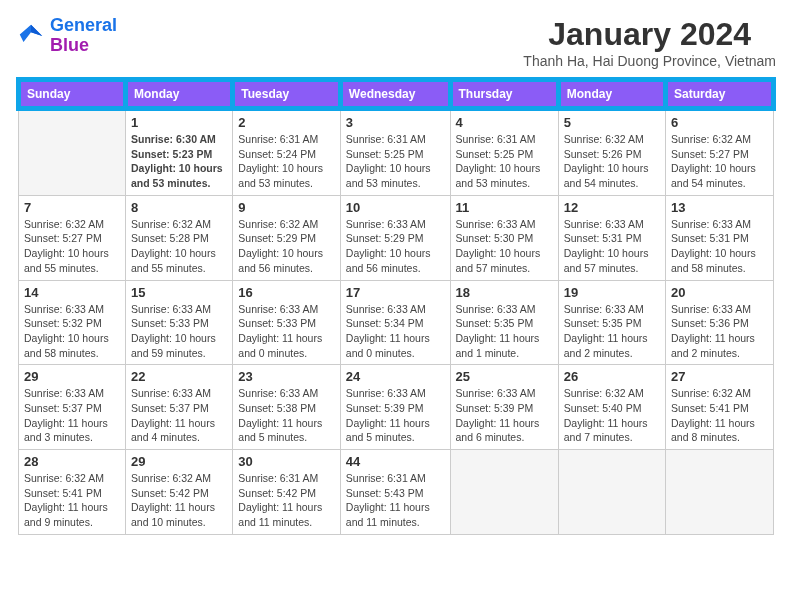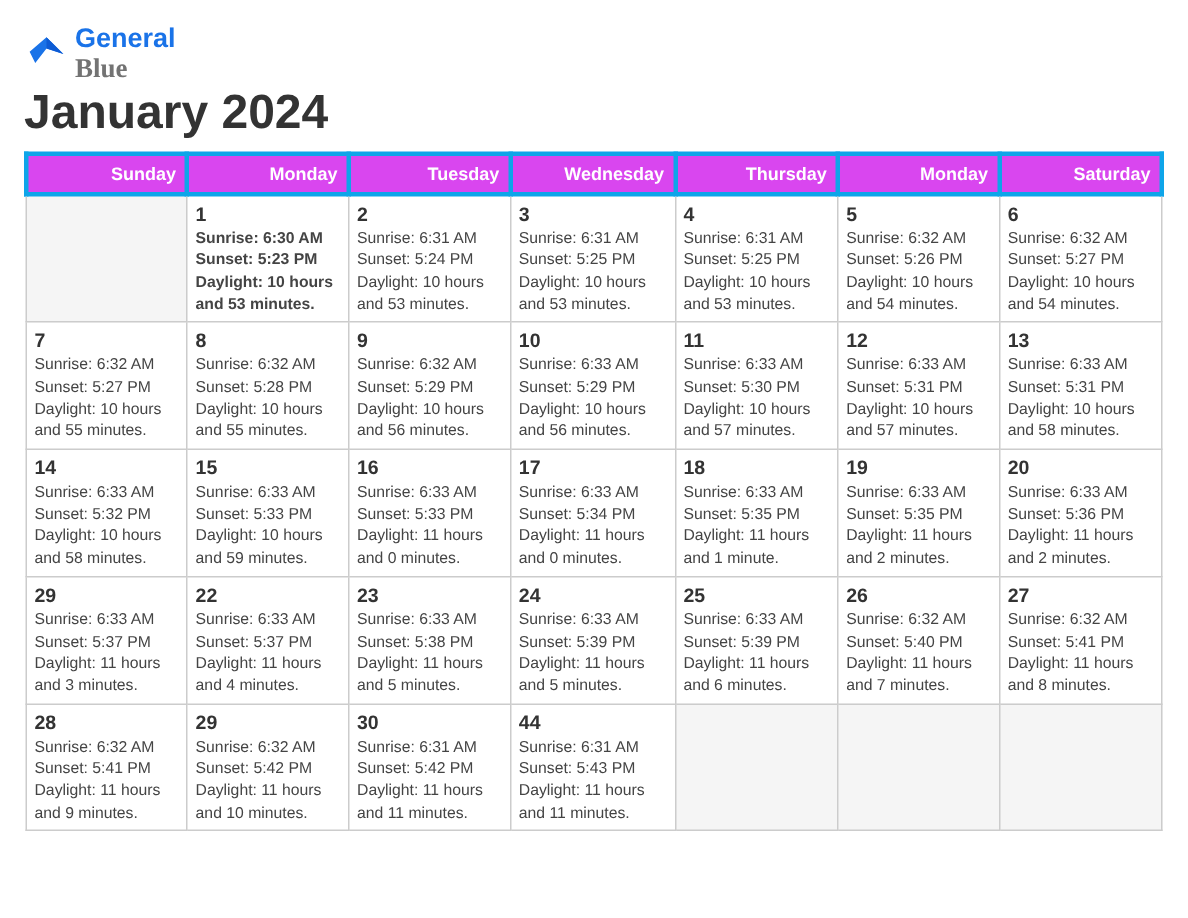--- a/index.html
+++ b/index.html
@@ -8,21 +8,20 @@
       background: #fff;
       width: 792px;
       min-height: 612px;
       padding: 16px;
     }
     .header {
       display: flex;
       justify-content: space-between;
       align-items: flex-start;
       margin-bottom: 8px;
-      flex-direction: column;
     }
     .logo {
       display: flex;
       align-items: center;
       gap: 4px;
     }
     .logo-text {
       font-size: 18px;
       font-weight: bold;
       color: #333;
@@ -46,27 +45,27 @@
     .subtitle {
       font-size: 14px;
       color: #555;
     }
     .calendar {
       width: 100%;
       border-collapse: collapse;
       font-size: 11px;
     }
     .calendar th {
-      background: #d946ef;
+      background: #8b5cf6;
       color: #fff;
-      text-align: right;
+      text-align: left;
       padding: 5px 6px;
       font-size: 12px;
       font-weight: bold;
-      border: 3px solid #0ea5e9;
+      border: 5px solid #0ea5e9;
     }
     .calendar td {
       border: 1px solid #ccc;
       vertical-align: top;
       padding: 4px 5px;
       width: 113px;
       height: 80px;
       background: #fff;
     }
     .calendar td.empty {
@@ -88,25 +87,26 @@
 <body>
 
 <div class="header">
   <div class="logo">
     <svg class="logo-bird" viewBox="0 0 40 40" xmlns="http://www.w3.org/2000/svg">
       <polygon points="20,5 35,20 20,15 10,28 5,18" fill="#1a73e8"></polygon>
       <polygon points="20,5 35,20 20,15" fill="#0d5bd4"></polygon>
     </svg>
     <div class="logo-text">
       <div><span>General</span></div>
-      <div style="color:#737373;font-family:Liberation Serif, serif;">Blue</div>
+      <div style="color:#a21caf;">Blue</div>
     </div>
   </div>
   <div class="title-block">
     <div class="month-title">January 2024</div>
+    <div class="subtitle">Thanh Ha, Hai Duong Province, Vietnam</div>
   </div>
 </div>
 
 <table class="calendar">
   <thead>
     <tr>
     <th>Sunday</th>
         <th>Monday</th>
         <th>Tuesday</th>
         <th>Wednesday</th>

